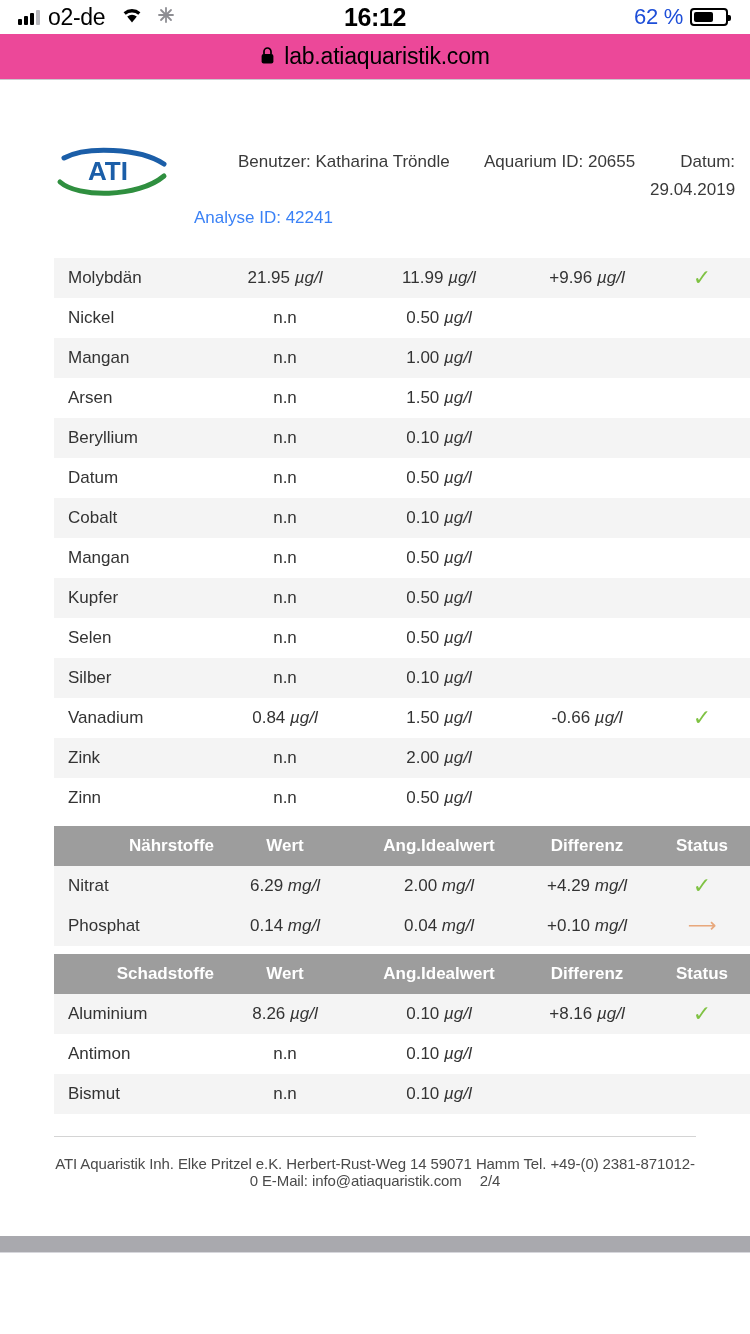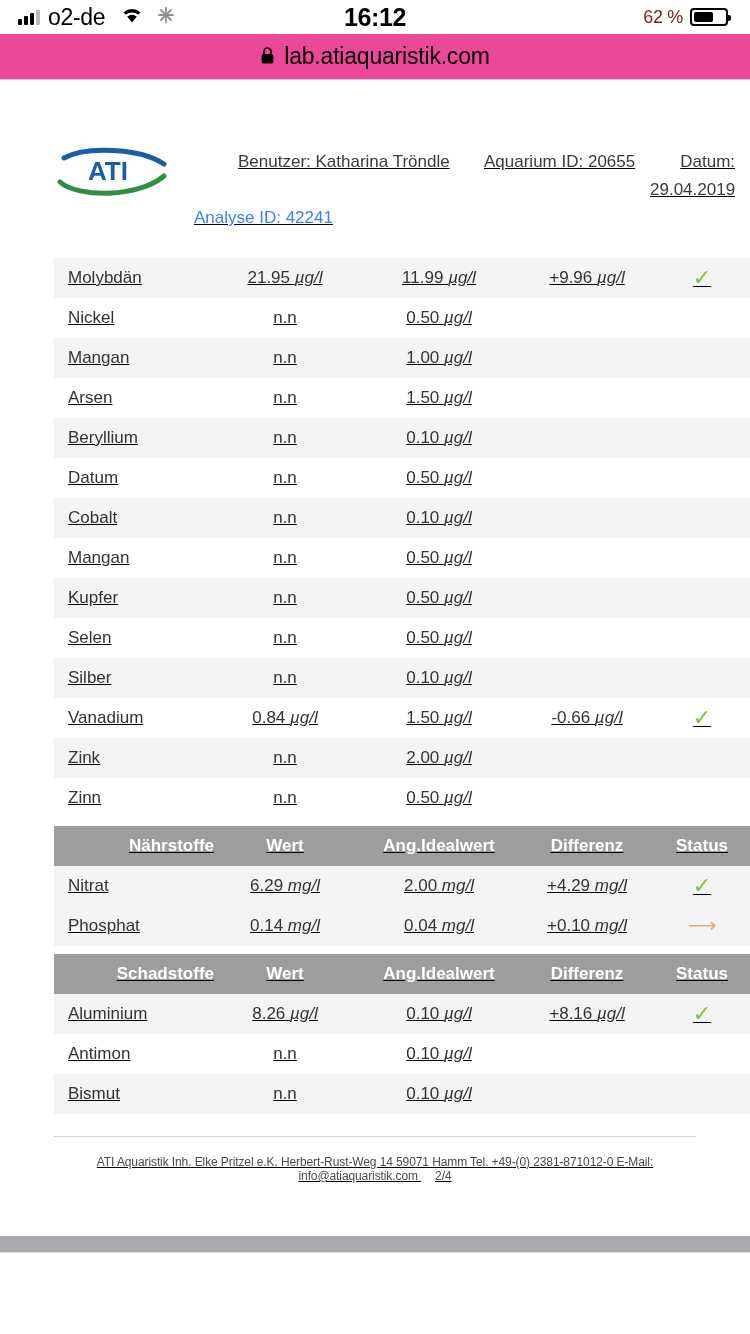--- a/index.html
+++ b/index.html
@@ -29,21 +29,21 @@
   .carrier { font-size: 23px; letter-spacing: -0.3px; color: #000; }
   .wifi { margin-left: 6px; }
   .bt-star { margin-left: 2px; color: #8e8e93; }
   .sb-time {
     position: absolute; left: 0; right: 0; top: 0; bottom: 0;
     display: flex; align-items: center; justify-content: center;
     font-size: 25px; font-weight: bold; letter-spacing: -0.4px; color: #000;
     pointer-events: none;
   }
   .sb-right { margin-left: auto; display: flex; align-items: center; gap: 7px; }
-  .battery-pct { font-size: 18px; color: #7f1d1d; letter-spacing: -0.3px; }
+  .battery-pct { font-size: 22px; color: #1d4ed8; letter-spacing: -0.3px; }
   .battery {
     width: 38px; height: 18px; border: 2px solid #000; border-radius: 4px;
     position: relative; display: flex; align-items: center; padding: 2px;
   }
   .battery::after {
     content: ""; position: absolute; right: -5px; top: 5px;
     width: 3px; height: 6px; background: #000; border-radius: 0 2px 2px 0;
   }
   .battery .fill { height: 100%; background: #000; border-radius: 2px; width: 62%; }
 
@@ -61,21 +61,20 @@
   
   .page {
     background: #ffffff;
     height: 1334px - 80px;
     padding-top: 28px;
   }
   .sheet {
     margin: 0 auto;
     width: 694px;
     padding: 0 26px;
-    text-decoration: underline;
   }
 
   
   .doc-header {
     display: flex; align-items: flex-start;
     padding: 34px 0 26px 0;
   }
   .logo {
     width: 122px; height: 62px;
     position: relative; flex: none;
@@ -115,21 +114,21 @@
   .tbl-gap { height: 8px; }
 
   .check { color: #7fc243; font-size: 22px; line-height: 1; }
   .arrow { display: inline-block; color: #e8a87c; font-size: 20px; line-height: 1; transform: rotate(0deg); }
 
   
   .footer {
     border-top: 1px solid #d4d4d4;
     margin: 22px 0 0 0;
     padding: 18px 0 0 0;
-    font-size: 12px;
+    font-size: 15px;
     color: #4a4a4a;
     text-align: center;
     letter-spacing: -0.1px;
   }
   .footer .pageno { margin-left: 14px; }
 
   
   .bottombar {
     position: absolute; left: 0; right: 0; bottom: 0;
     height: 82px; background: #ffffff;

